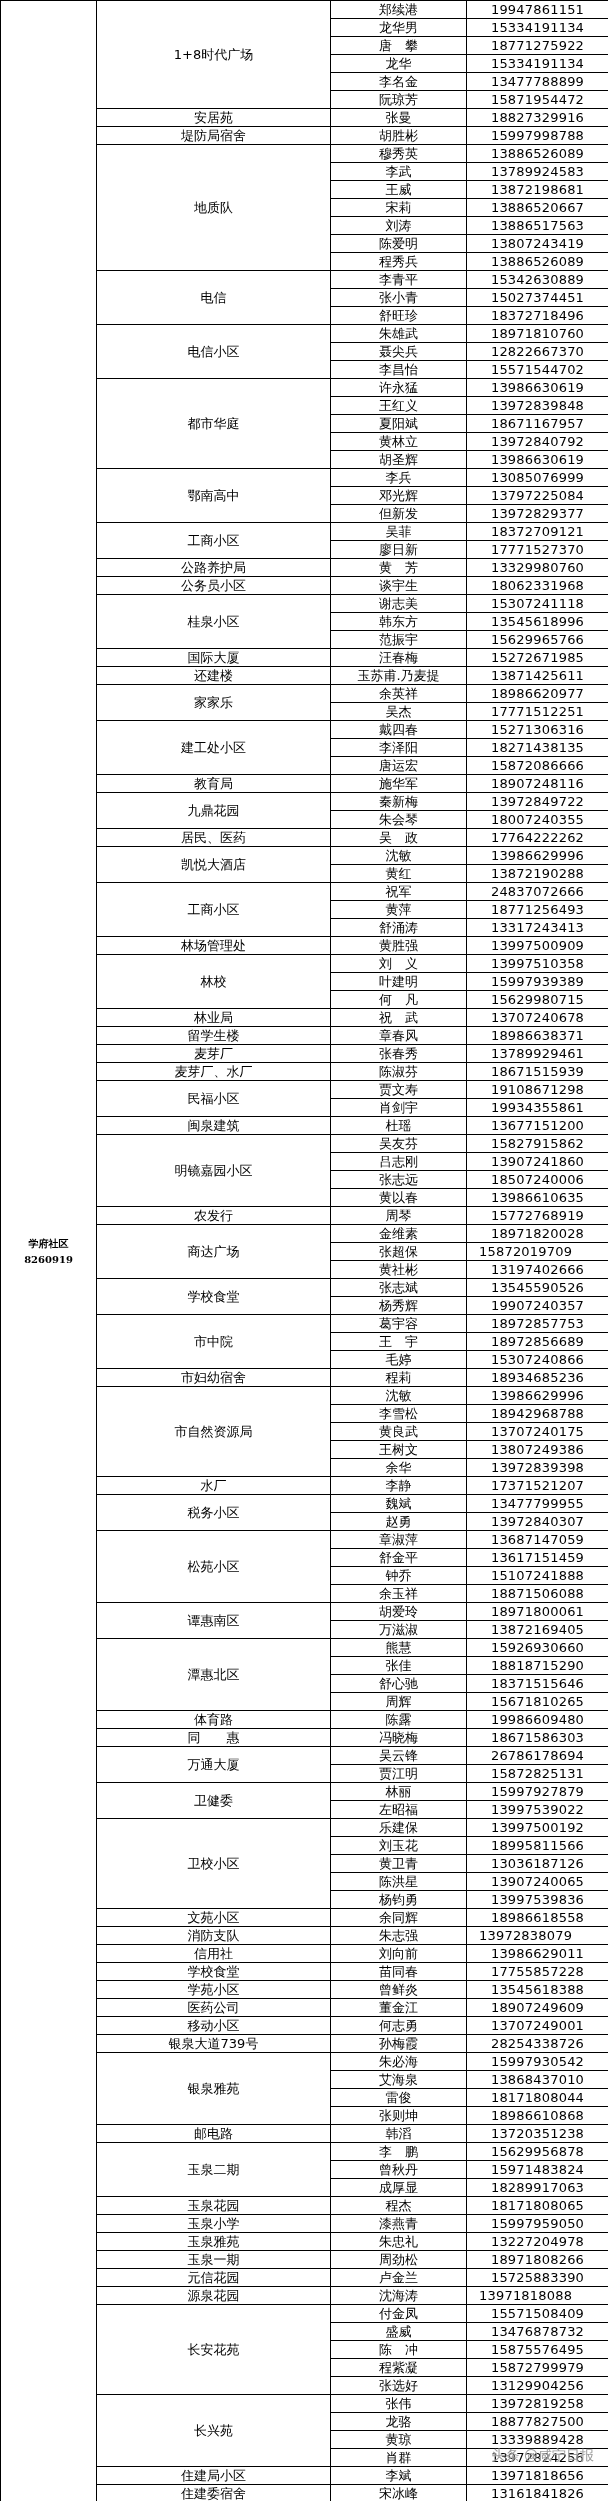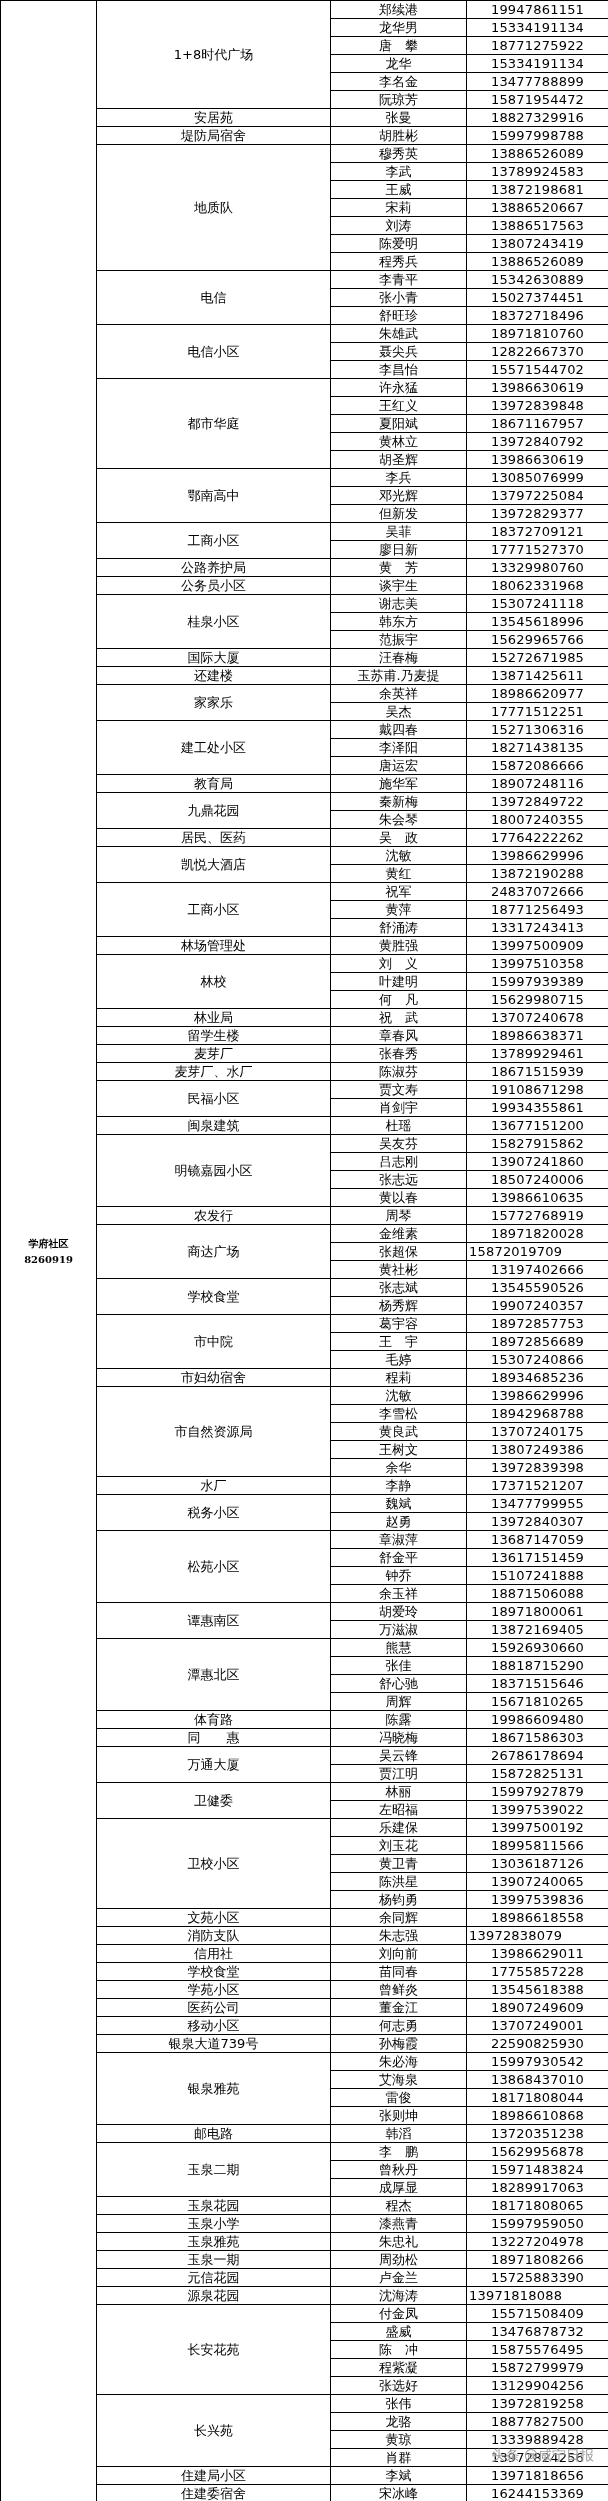--- a/index.html
+++ b/index.html
@@ -25,21 +25,21 @@
     td.community {
       font-family: "DejaVu Serif", "Liberation Serif", serif;
       font-weight: bold;
       font-size: 10px;
       line-height: 20px;
       border-left: 2px solid #000;
     }
     td.unit { font-size: 13px; }
     td.name { font-size: 13px; }
     td.phone { font-size: 13px; letter-spacing: 0.2px; }
-    td.phone.left { text-align: left; padding-left: 2px; }
+    td.phone.left { text-align: left; padding-left: 12px; }
     .watermark {
       position: absolute;
       right: 14px;
       bottom: 36px;
       font-family: "DejaVu Sans", sans-serif;
       font-size: 14px;
       color: rgba(120,120,120,0.75);
       pointer-events: none;
       text-shadow: 0 0 1px #fff;
     }
@@ -560,21 +560,21 @@
         <td class="phone">18907249609</td>
       </tr>
       <tr>
         <td class="unit" rowspan="1">移动小区</td>
         <td class="name">何志勇</td>
         <td class="phone">13707249001</td>
       </tr>
       <tr>
         <td class="unit" rowspan="1">银泉大道739号</td>
         <td class="name">孙梅霞</td>
-        <td class="phone">22590825930</td>
+        <td class="phone">28254338726</td>
       </tr>
       <tr>
         <td class="unit" rowspan="4">银泉雅苑</td>
         <td class="name">朱必海</td>
         <td class="phone">15997930542</td>
       </tr>
       <tr>
         <td class="name">艾海泉</td>
         <td class="phone">13868437010</td>
       </tr>
@@ -673,18 +673,18 @@
         <td class="phone">13972824256</td>
       </tr>
       <tr>
         <td class="unit" rowspan="1">住建局小区</td>
         <td class="name">李斌</td>
         <td class="phone">13971818656</td>
       </tr>
       <tr>
         <td class="unit" rowspan="1">住建委宿舍</td>
         <td class="name">宋冰峰</td>
-        <td class="phone">16244153369</td>
+        <td class="phone">13161841826</td>
       </tr>
     </tbody>
 </table>
 
 <div class="watermark">头条 @咸宁日报</div>
 
 </body></html>

